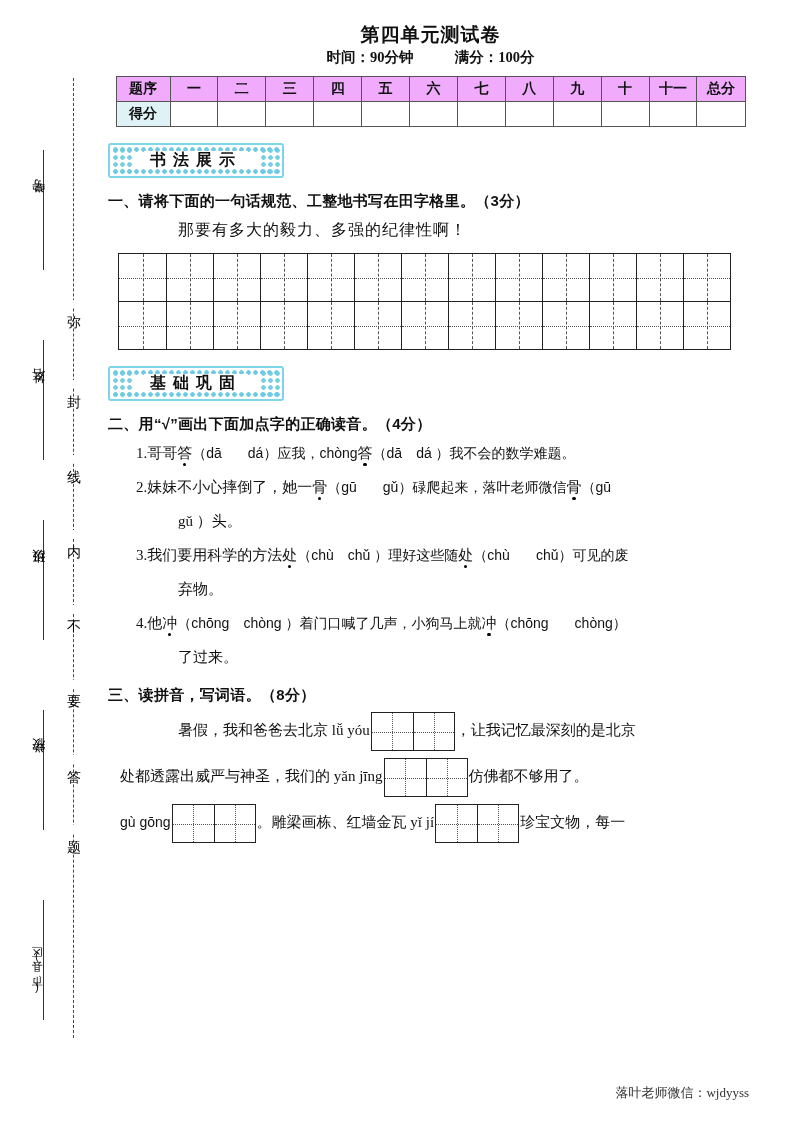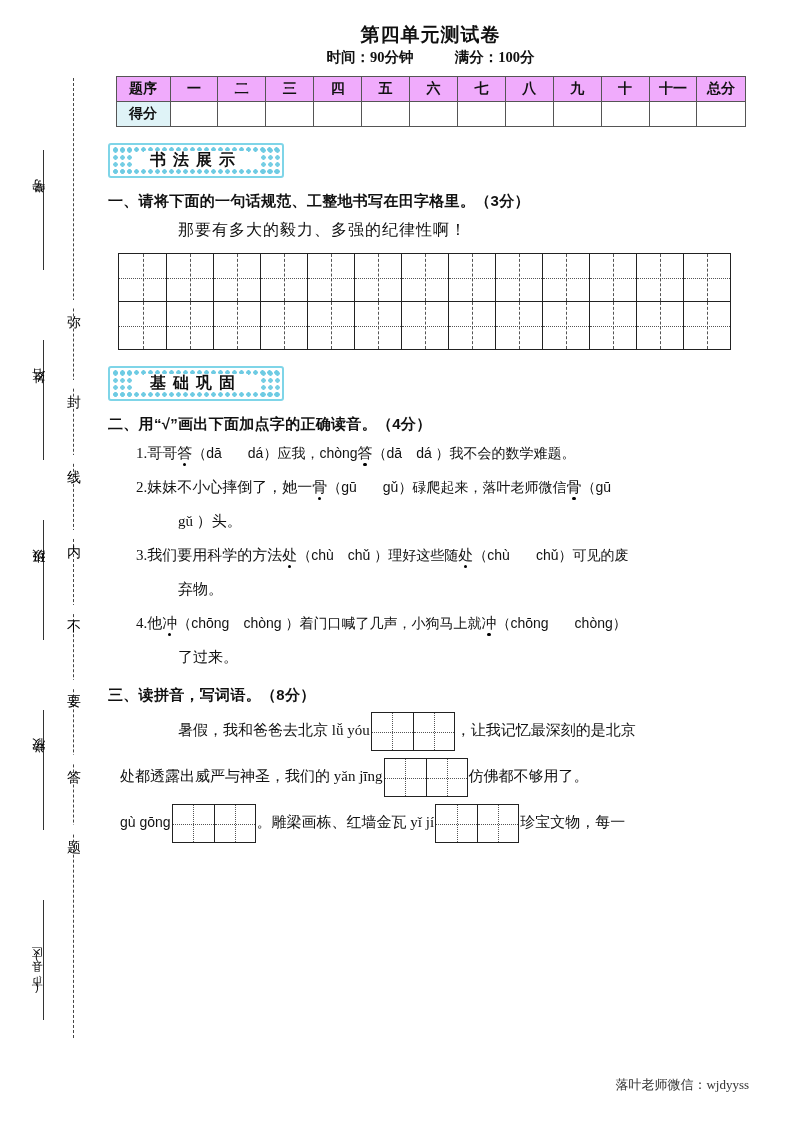--- a/index.html
+++ b/index.html
@@ -227,21 +227,21 @@
     content:""; position:absolute; left:0; right:0; top:50%;
     border-top: 1px dotted #555;
   }
   .tzg-inline .ic::after {
     content:""; position:absolute; top:0; bottom:0; left:50%;
     border-left: 1px dotted #555;
   }
 
   .footer {
     position: absolute;
-    right: 44px; bottom: 28px;
+    right: 44px; bottom: 20px;
     font-family: "Liberation Serif","DejaVu Serif",serif;
     font-size: 13px;
     color: #333;
   }
 </style>
 </head>
 <body>
 
 <div class="sidebar">
   <div class="side-rule" style="top:150px;  height:120px;"></div>

